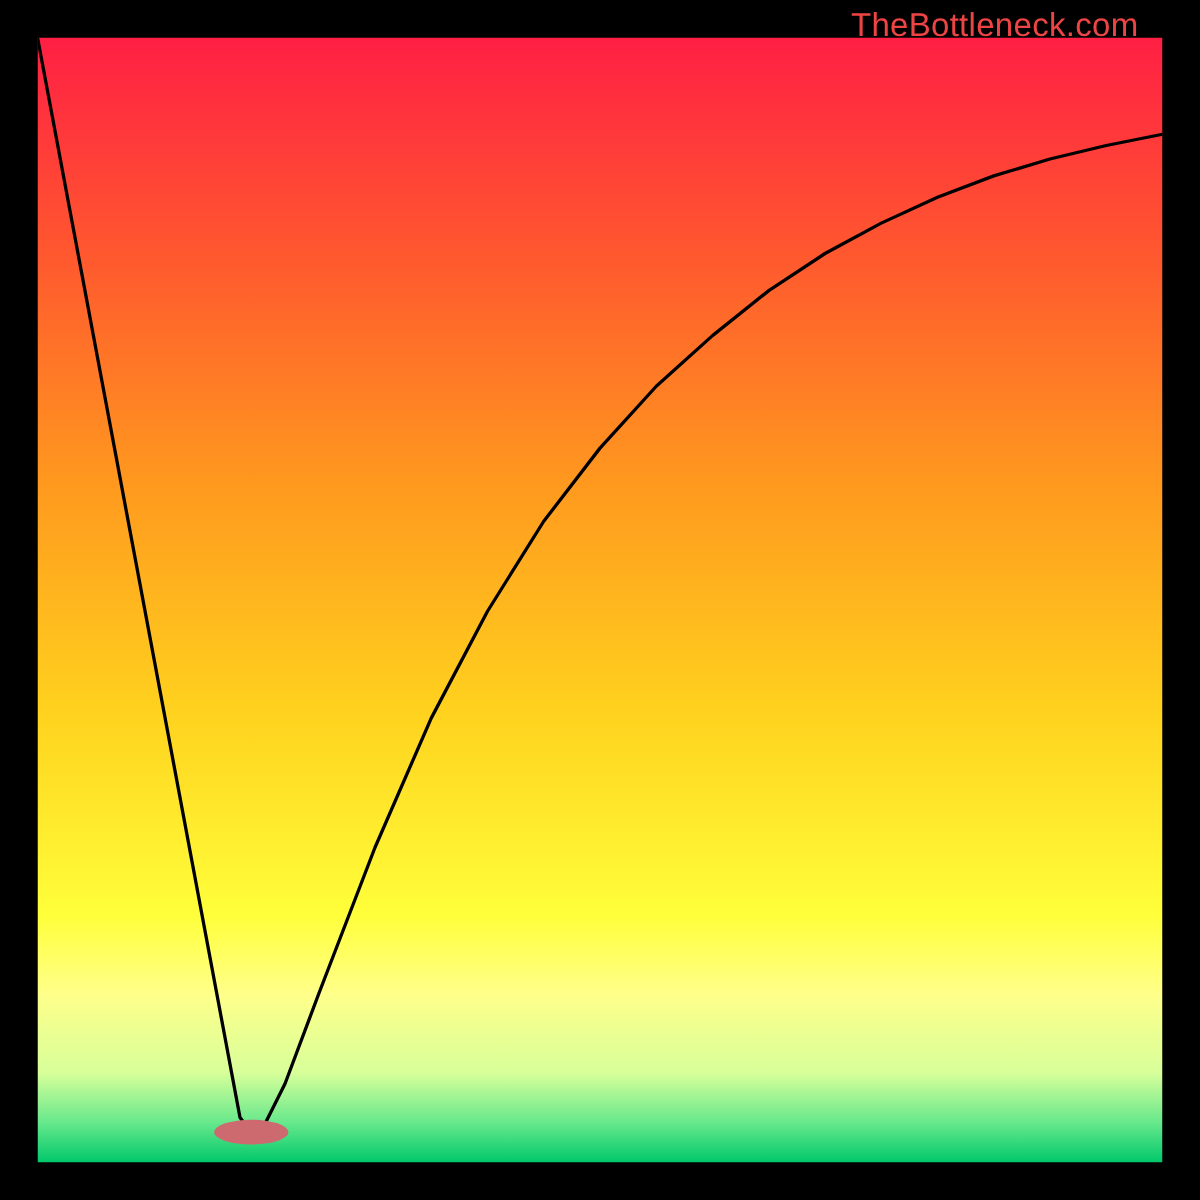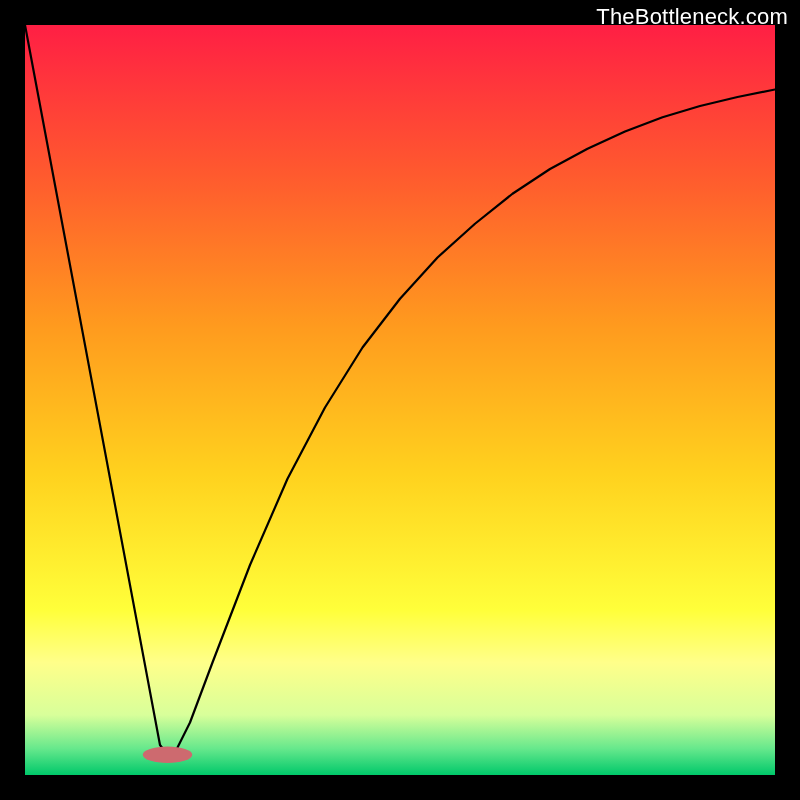--- a/index.html
+++ b/index.html
@@ -22,22 +22,22 @@
   .plot {
     position: absolute;
     left: 0;
     top: 0;
     width: 750px;
     height: 750px;
   }
   .watermark {
     position: absolute;
     top: 4px;
-    right: 12px;
-    color: #ffffff;
+    right: 41px;
+    color: #ef4444;
     font-size: 22px;
     font-weight: 500;
     letter-spacing: 0.2px;
     user-select: none;
   }
 </style>
 </head>
 <body>
 
 <div class="frame">

